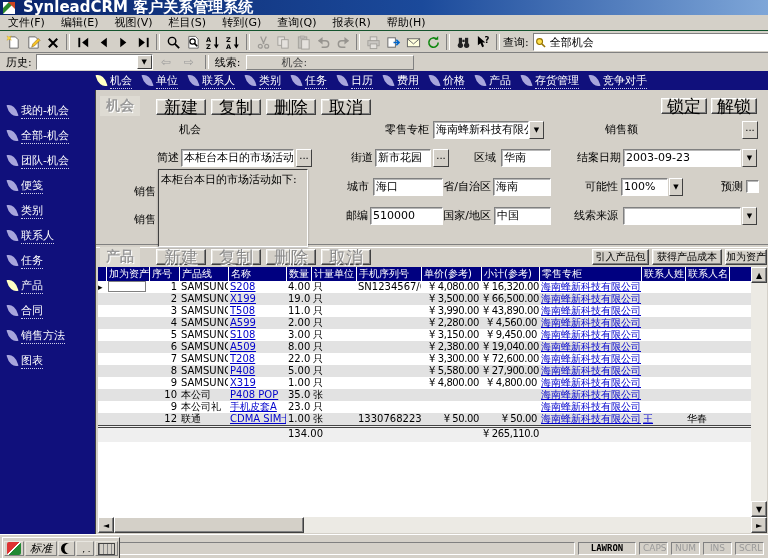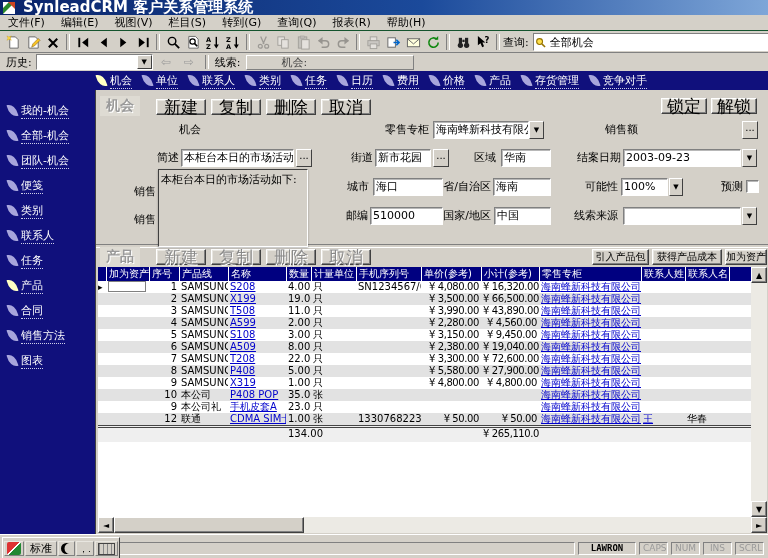--- a/index.html
+++ b/index.html
@@ -120,21 +120,21 @@
              display:flex;align-items:center;padding:0 4px;box-sizing:border-box;gap:3px;}
   .spanel{height:13px;border:1px solid;border-color:#808080 #fff #fff #808080;box-sizing:border-box;
           font-size:9px;line-height:11px;padding:0 3px;}
   .spanel.wide{flex:1;}
   .spanel.user{width:58px;font-weight:bold;text-align:center;font-family:"DejaVu Sans Mono","Liberation Mono",monospace;}
   .spanel.flag{width:29px;color:#9a9a9a;text-align:center;}
   
   .ime{position:absolute;left:2px;top:537px;height:19px;background:#d4d0c8;z-index:10;
        border:1px solid;border-color:#fff #404040 #404040 #fff;display:flex;align-items:center;padding:1px;gap:1px;}
   .ime-cell{height:15px;border:1px solid;border-color:#e8e6e0 #808080 #808080 #e8e6e0;
-            display:flex;align-items:center;justify-content:center;box-sizing:border-box;padding:0 2px;}
+            display:flex;align-items:center;justify-content:center;box-sizing:border-box;padding:0 2px;font-style:italic;}
   .ime-logo{width:14px;height:13px;border-radius:2px;background:linear-gradient(135deg,#d33 48%,#fff 48%,#fff 55%,#283 55%);}
   .moon{width:11px;height:11px;border-radius:50%;box-shadow:inset 3.5px 0 0 #000;}
   .kbd{width:15px;height:10px;border:1px solid #444;background:
        repeating-linear-gradient(90deg,#888 0 1px,transparent 1px 4px);}
   .punct{font-size:9px;line-height:10px;}
 </style>
 </head>
 <body>
 
 <div class="screen">

